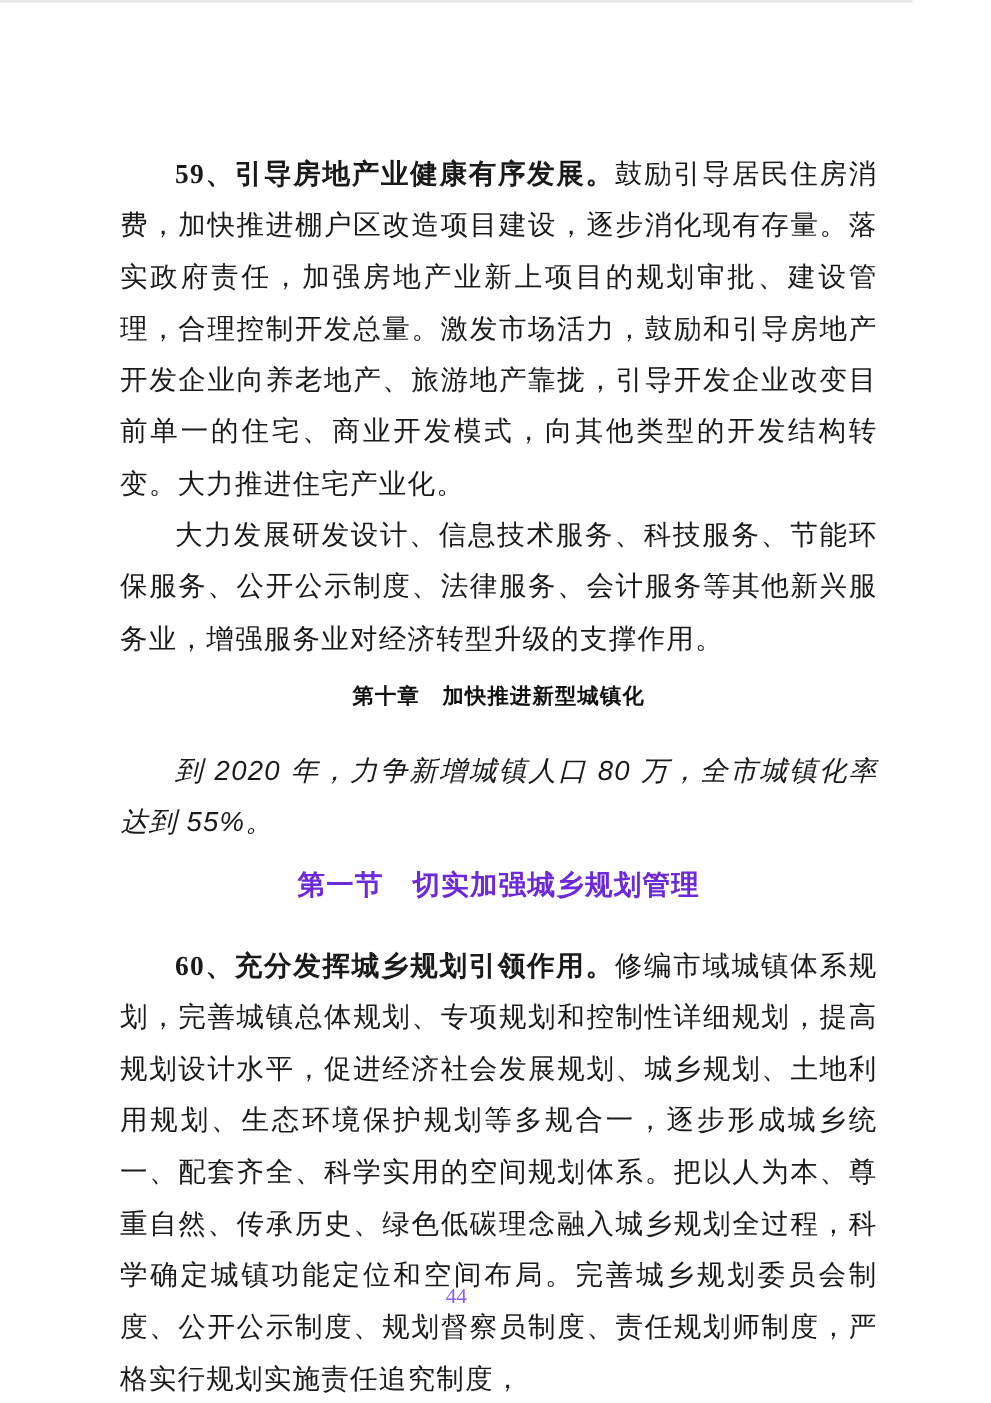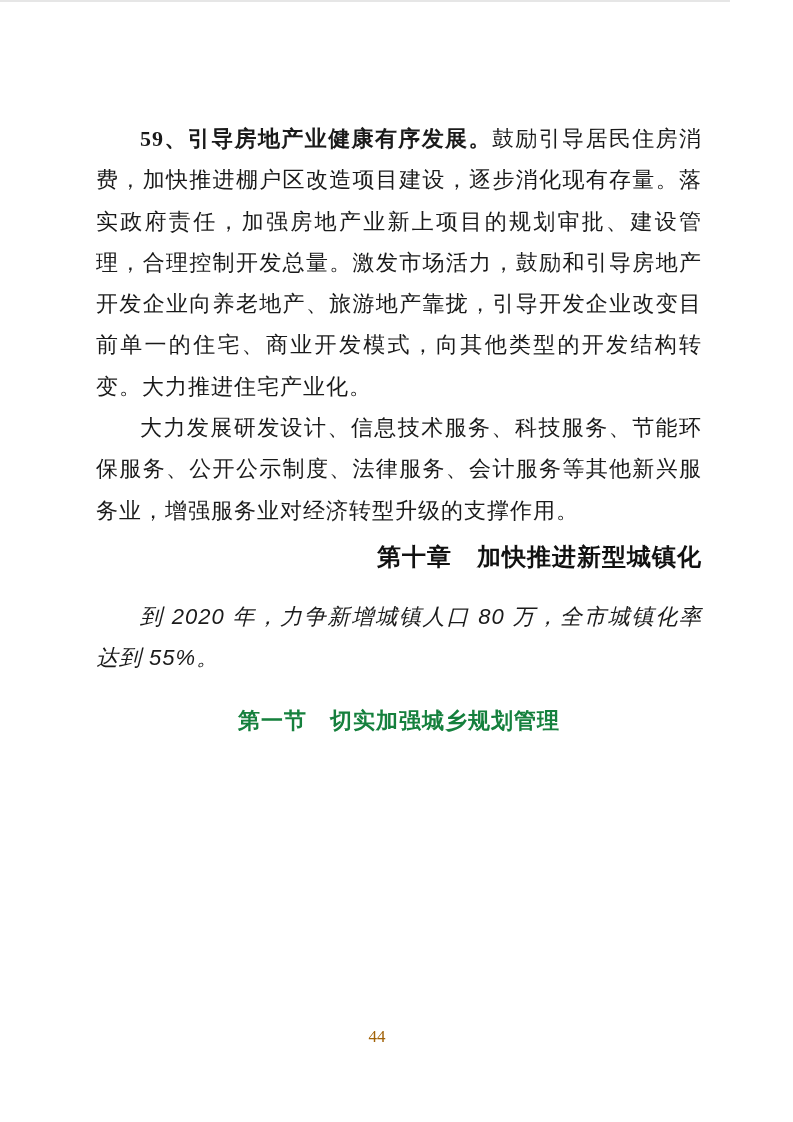--- a/index.html
+++ b/index.html
@@ -31,76 +31,78 @@
     letter-spacing: 1px;
     text-align: justify;
     text-indent: 2em;
     font-family: "Liberation Serif", "DejaVu Serif", serif;
   }
   p.body-para .lead-bold {
     font-weight: bold;
   }
   h1.chapter-heading {
     margin: 8px 0 21px 0;
-    font-size: 24px;
+    font-size: 17px;
     line-height: 36px;
     font-weight: bold;
-    text-align: right;
+    text-align: center;
     letter-spacing: 1px;
     font-family: "Liberation Sans", "DejaVu Sans", sans-serif;
     color: #111111;
   }
   p.intro-para {
     margin: 0;
     font-size: 22px;
     line-height: 41.3px;
     letter-spacing: 1px;
     text-align: justify;
     text-indent: 2em;
     font-style: italic;
     font-family: Liberation Sans, sans-serif;
   }
   h2.section-heading {
-    margin: 24px 0 26px 0;
+    margin: 11px 0 26px 0;
     font-size: 22px;
     line-height: 36px;
     font-weight: bold;
     text-align: center;
     letter-spacing: 1px;
     font-family: "Liberation Serif", "DejaVu Serif", serif;
-    color: #15803d;
+    color: #6d28d9;
   }
   .page-footer {
     position: absolute;
     left: 0;
     top: 1024px;
     width: 100%;
     text-align: center;
     font-size: 17px;
     line-height: 22px;
     font-family: "Liberation Serif", "DejaVu Serif", serif;
-    color: #a16207;
-    padding-left: 12px;
+    color: #8b5cf6;
   }
 </style>
 </head>
 <body>
 
 <div class="page">
   <div class="content">
 
     <p class="body-para">
       <span class="lead-bold">59、引导房地产业健康有序发展。</span><span>鼓励引导居民住房消费，加快推进棚户区改造项目建设，逐步消化现有存量。落实政府责任，加强房地产业新上项目的规划审批、建设管理，合理控制开发总量。激发市场活力，鼓励和引导房地产开发企业向养老地产、旅游地产靠拢，引导开发企业改变目前单一的住宅、商业开发模式，向其他类型的开发结构转变。大力推进住宅产业化。</span>
     </p>
 
     <p class="body-para">大力发展研发设计、信息技术服务、科技服务、节能环保服务、公开公示制度、法律服务、会计服务等其他新兴服务业，增强服务业对经济转型升级的支撑作用。</p>
 
     <h1 class="chapter-heading">第十章　加快推进新型城镇化</h1>
 
     <p class="intro-para">到 2020 年，力争新增城镇人口 80 万，全市城镇化率达到 55%。</p>
 
     <h2 class="section-heading">第一节　切实加强城乡规划管理</h2>
 
+    <p class="body-para">
+      <span class="lead-bold">60、充分发挥城乡规划引领作用。</span><span>修编市域城镇体系规划，完善城镇总体规划、专项规划和控制性详细规划，提高规划设计水平，促进经济社会发展规划、城乡规划、土地利用规划、生态环境保护规划等多规合一，逐步形成城乡统一、配套齐全、科学实用的空间规划体系。把以人为本、尊重自然、传承历史、绿色低碳理念融入城乡规划全过程，科学确定城镇功能定位和空间布局。完善城乡规划委员会制度、公开公示制度、规划督察员制度、责任规划师制度，严格实行规划实施责任追究制度，</span>
+    </p>
 
   </div>
 
   <div class="page-footer">44</div>
 </div>
 
 </body></html>

